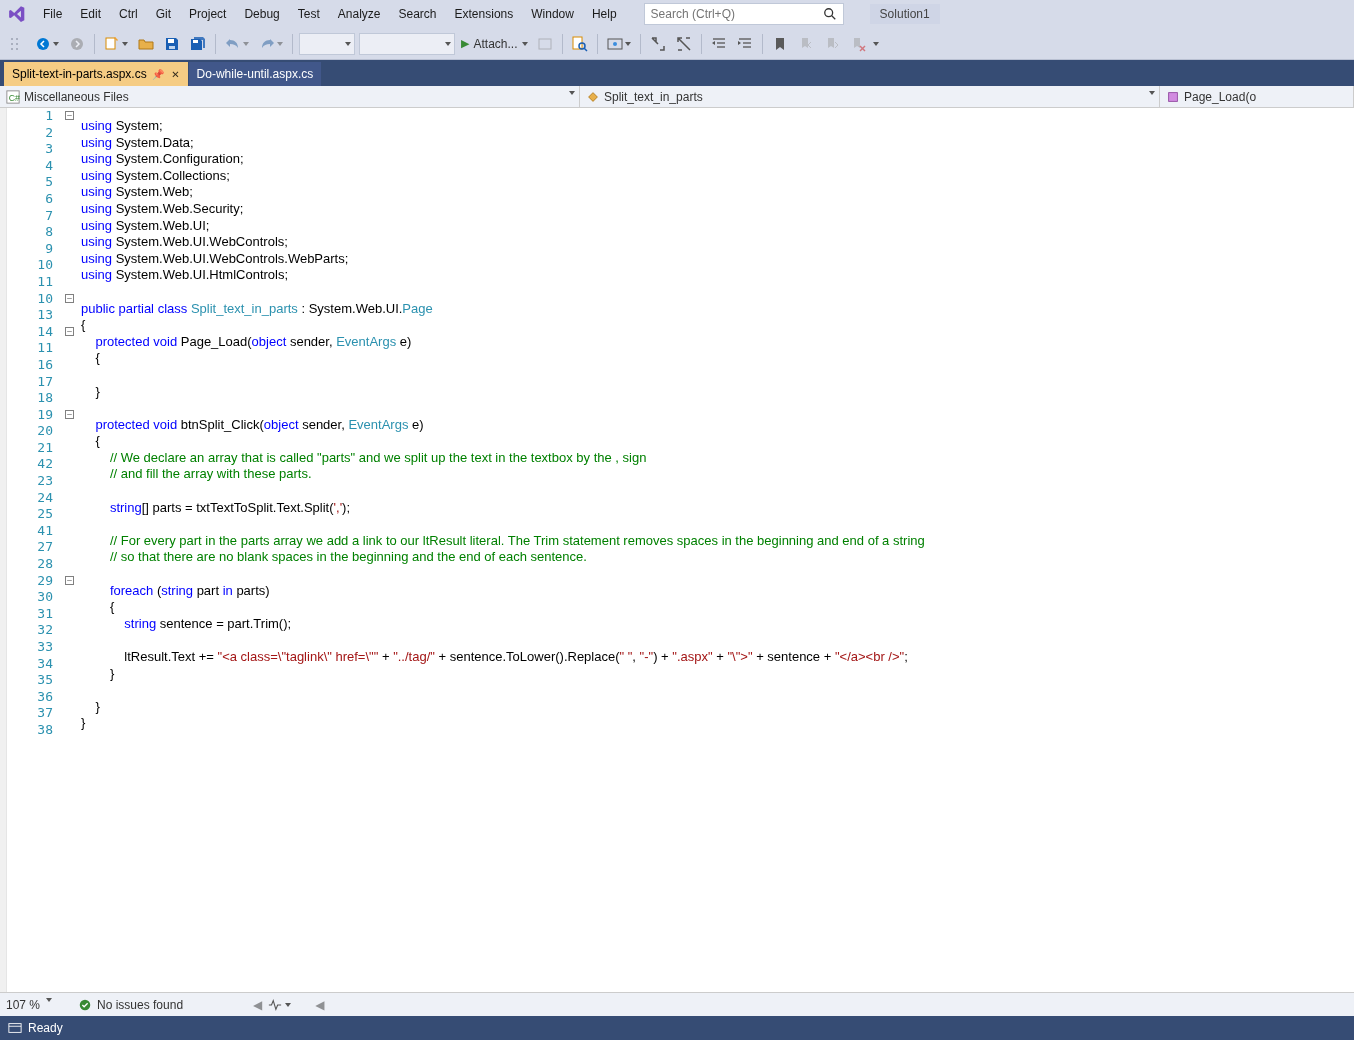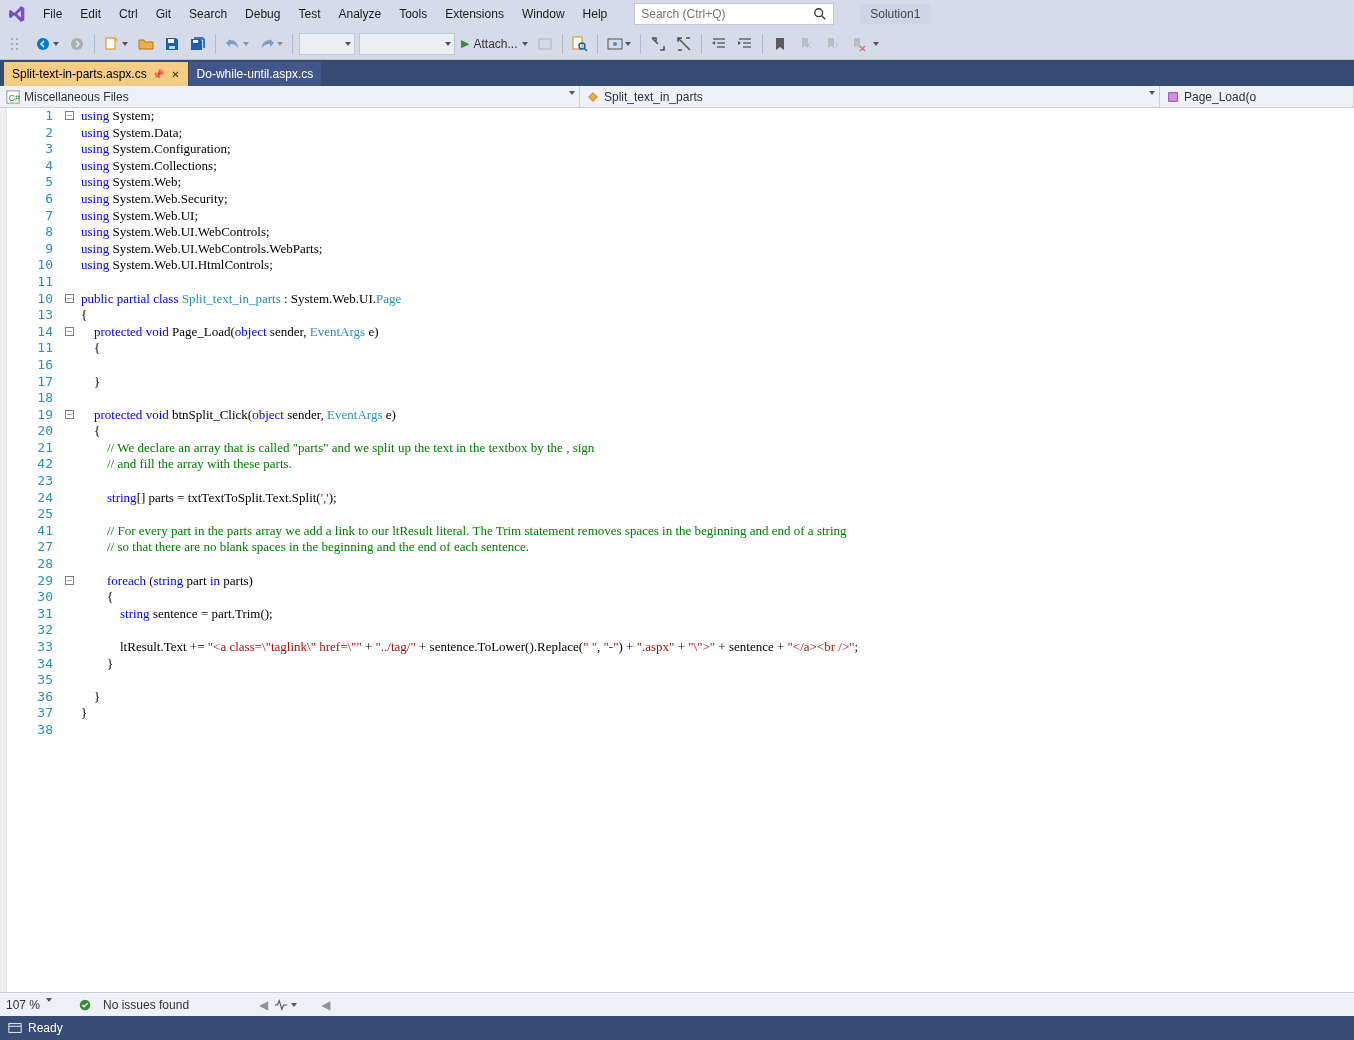--- a/index.html
+++ b/index.html
@@ -24,21 +24,21 @@
 .tab .pin, .tab .close { margin-left: 6px; font-size: 10px; opacity: .8;}
 .navbar { height: 22px; background: #eef1f7; border-bottom: 1px solid #cccccc; display: flex; }
 .nav-combo { border-right: 1px solid #cccccc; display: flex; align-items: center; padding: 0 6px; font-size: 12px; color: #333; position:relative; }
 .nav-combo .dd { position:absolute; right:4px; top:5px; }
 .nav-icon { width:14px; height:14px; margin-right:4px; }
 .editor-area { flex: 1; display: flex; background: #fff; overflow: hidden; }
 .margin-strip { width: 7px; background: #f0f0f0; border-right:1px solid #e5e5e5;}
 .gutter { width: 56px; background: #fff; text-align: right; padding: 0 10px 0 0; color: #2b91af; font-family: Consolas, monospace; font-size: 13px; line-height: 16.6px; border-right: 0px solid #eee; user-select:none; }
 .fold-strip { width: 16px; background:#fff; font-family:Consolas,monospace; font-size:10px; line-height:16.6px; color:#808080; text-align:center; position:relative;}
 .fold-mark { position:absolute; left:2px; width:9px; height:9px; border:1px solid #808080; font-size:9px; line-height:7px; text-align:center; background:#fff;}
-.code { flex: 1; font-family: Liberation Serif, serif; font-size: 13px; line-height: 16.6px; white-space: pre; color: #000; padding-left:2px; overflow:hidden; }
+.code { flex: 1; font-family: Liberation Sans, sans-serif; font-size: 13px; line-height: 16.6px; white-space: pre; color: #000; padding-left:2px; overflow:hidden;margin-top:10px; }
 .k { color: #0000ff; } .t { color: #2b91af; } .s { color: #a31515; } .c { color: #008000; } .n { color:#000; }
 .statusbar-top { height: 24px; background: #eef1f7; border-top: 1px solid #cccccc; display: flex; align-items: center; padding: 0 6px; font-size: 12px; color:#333;}
 .zoom { width:52px; display:flex; align-items:flex-start;}
 .issues { display:flex; align-items:center; margin-left:20px;}
 .status-main { height: 24px; background: #364c74; color: #fff; display: flex; align-items: center; padding: 0 8px; font-size: 12px; }
 .status-main .icon { margin-right:6px; }
 svg { display:block; }
 .caret-down { width:0; height:0; border-left:3px solid transparent; border-right:3px solid transparent; border-top:4px solid #555; display:inline-block;}
 .green-run { color:#388a34; margin-right:4px; font-size:11px;}
 .small-svg { width:16px; height:16px; }
@@ -47,25 +47,25 @@
 <body>
 
 <div class="menubar">
   <svg class="vs-logo" viewBox="0 0 32 32">
       <path fill="#7b4fc4" d="M23 2l6 3v22l-6 3-12-12-6 5-3-1V10l3-1 6 5L23 2zm0 8l-7 6 7 6V10z"></path>
     </svg>
   <span class="menu-item">File</span>
   <span class="menu-item">Edit</span>
   <span class="menu-item">Ctrl</span>
   <span class="menu-item">Git</span>
-  <span class="menu-item">Search</span>
+  <span class="menu-item">Project</span>
   <span class="menu-item">Debug</span>
   <span class="menu-item">Test</span>
   <span class="menu-item">Analyze</span>
-  <span class="menu-item">Tools</span>
+  <span class="menu-item">Search</span>
   <span class="menu-item">Extensions</span>
   <span class="menu-item">Window</span>
   <span class="menu-item">Help</span>
   <div class="search-box">
     <input placeholder="Search (Ctrl+Q)" style="">
     <svg class="search-icon-svg" viewBox="0 0 16 16">
         <circle cx="6.5" cy="6.5" r="4.5" fill="none" stroke="#333" stroke-width="1.5"></circle>
         <line x1="10" y1="10" x2="14" y2="14" stroke="#333" stroke-width="1.5"></line>
       </svg>
   </div>
@@ -359,21 +359,21 @@
 <div class="statusbar-top">
   <div class="zoom">
       <span>107 %</span>
       <span class="caret-down" style="margin-left:6px"></span>
     </div>
   <div class="issues">
     <svg width="14" height="14" viewBox="0 0 16 16">
         <circle cx="8" cy="8" r="6" fill="#388a34"></circle>
         <path d="M5 8l2 2 4-4" stroke="#fff" fill="none" stroke-width="1.5"></path>
       </svg>
-    <span style="margin-left:11px">No issues found</span>
+    <span style="margin-left:5px">No issues found</span>
   </div>
   <div style="margin-left:70px; opacity:.5">◀</div>
   <div style="margin-left:6px; display:flex; align-items:center">
     <svg width="14" height="14" viewBox="0 0 16 16">
         <path d="M1 8h3l2-5 3 10 2-5h4" fill="none" stroke="#555" stroke-width="1.3"></path>
       </svg>
     <span class="caret-down" style="margin-left:3px"></span>
   </div>
   <div style="margin-left:24px; opacity:.5">◀</div>
 </div>

